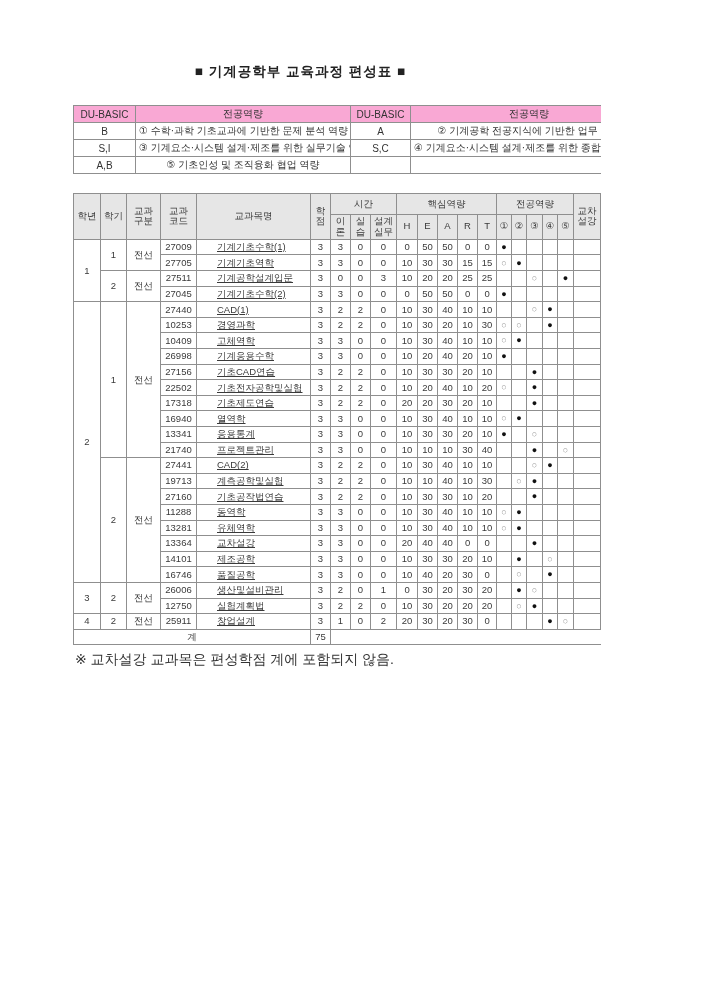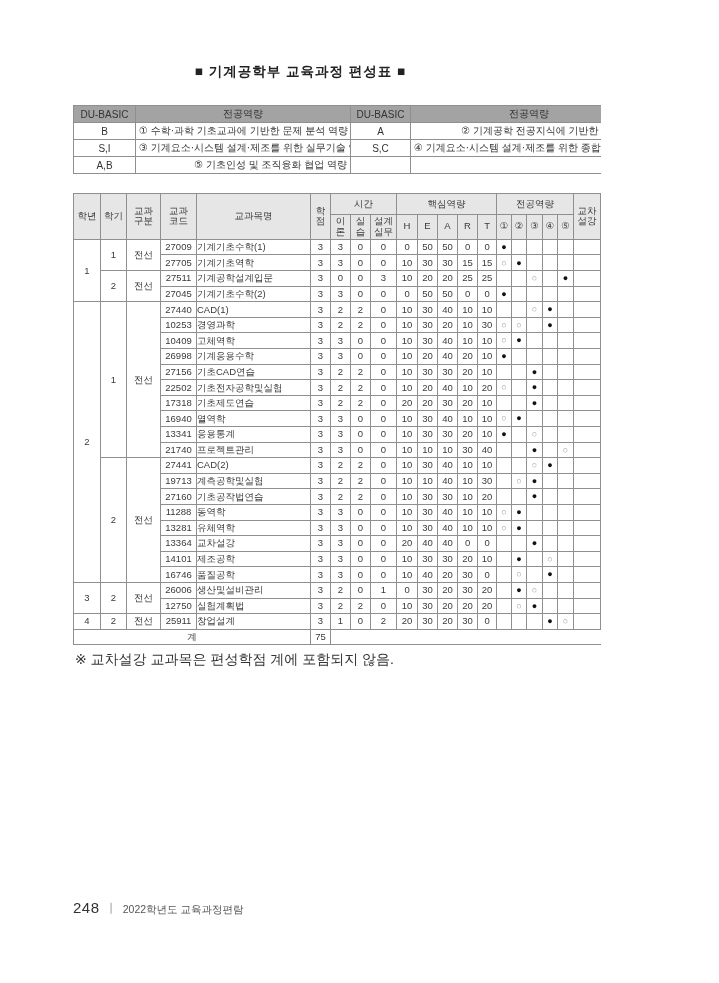--- a/index.html
+++ b/index.html
@@ -8,31 +8,31 @@
 
   .doc-title{position:absolute;top:63px;left:0;width:100%;text-align:center;
     font-size:13.5px;font-weight:bold;letter-spacing:1px;color:#222;}
 
   table{border-collapse:collapse;table-layout:fixed;}
   th{font-weight:normal;}
 
   
   .du-table{position:absolute;left:73px;top:105px;width:574px;font-size:10px;}
   .du-table th,.du-table td{border:1px solid #8f8f8f;height:16px;padding:0 3px;overflow:hidden;white-space:nowrap;}
-  .du-table th{background:#a3a3a3;text-align:center;color:#333;}
+  .du-table th{background:#f9a8d4;text-align:center;color:#333;}
   .du-code{text-align:center;}
-  .du-desc{text-align:right;padding-left:6px;}
+  .du-desc{text-align:center;padding-left:6px;}
 
   
   .curr-table{position:absolute;left:73px;top:193px;width:574px;font-size:9.5px;}
   .curr-table th,.curr-table td{border:1px solid #8f8f8f;text-align:center;color:#3a3a3a;overflow:hidden;}
   .curr-table th{background:#e6e6e6;white-space:pre-line;line-height:1.15;padding:1px 0;}
   .curr-table thead tr:first-child th{height:18px;}
   .curr-table td{height:14.6px;line-height:1.05;padding:0 1px;white-space:nowrap;}
-  td.cell-name{text-align:left;padding-left:0;}
+  td.cell-name{text-align:left;padding-left:20px;text-decoration:underline;}
   td.cell-remark{text-align:left;padding-left:2px;font-size:9px;}
   .marker-main{color:#111;font-size:9px;}
   .marker-sub{color:#9c9c9c;font-size:9px;}
 
   .notes{position:absolute;left:75px;top:651px;font-size:14px;color:#333;}
   .note-line{margin-bottom:11px;}
 
   .footer{position:absolute;left:73px;top:899px;}
   .page-num{font-size:15px;color:#333;letter-spacing:.5px;}
   .footer-sep{color:#999;font-size:11px;margin:0 7px;vertical-align:2px;}
@@ -665,17 +665,14 @@
           <td>75</td>
           <td colspan="15"></td>
         </tr>
       </tbody>
   </table>
 
   <div class="notes">
     <div class="note-line">※  교차설강 교과목은 편성학점 계에 포함되지 않음.</div>
   </div>
 
-  <div class="footer">
-    <span class="page-num">248</span><span class="footer-sep">❘</span><span class="footer-text">2022학년도 교육과정편람</span>
-  </div>
 
 </div>
 
 </body></html>

